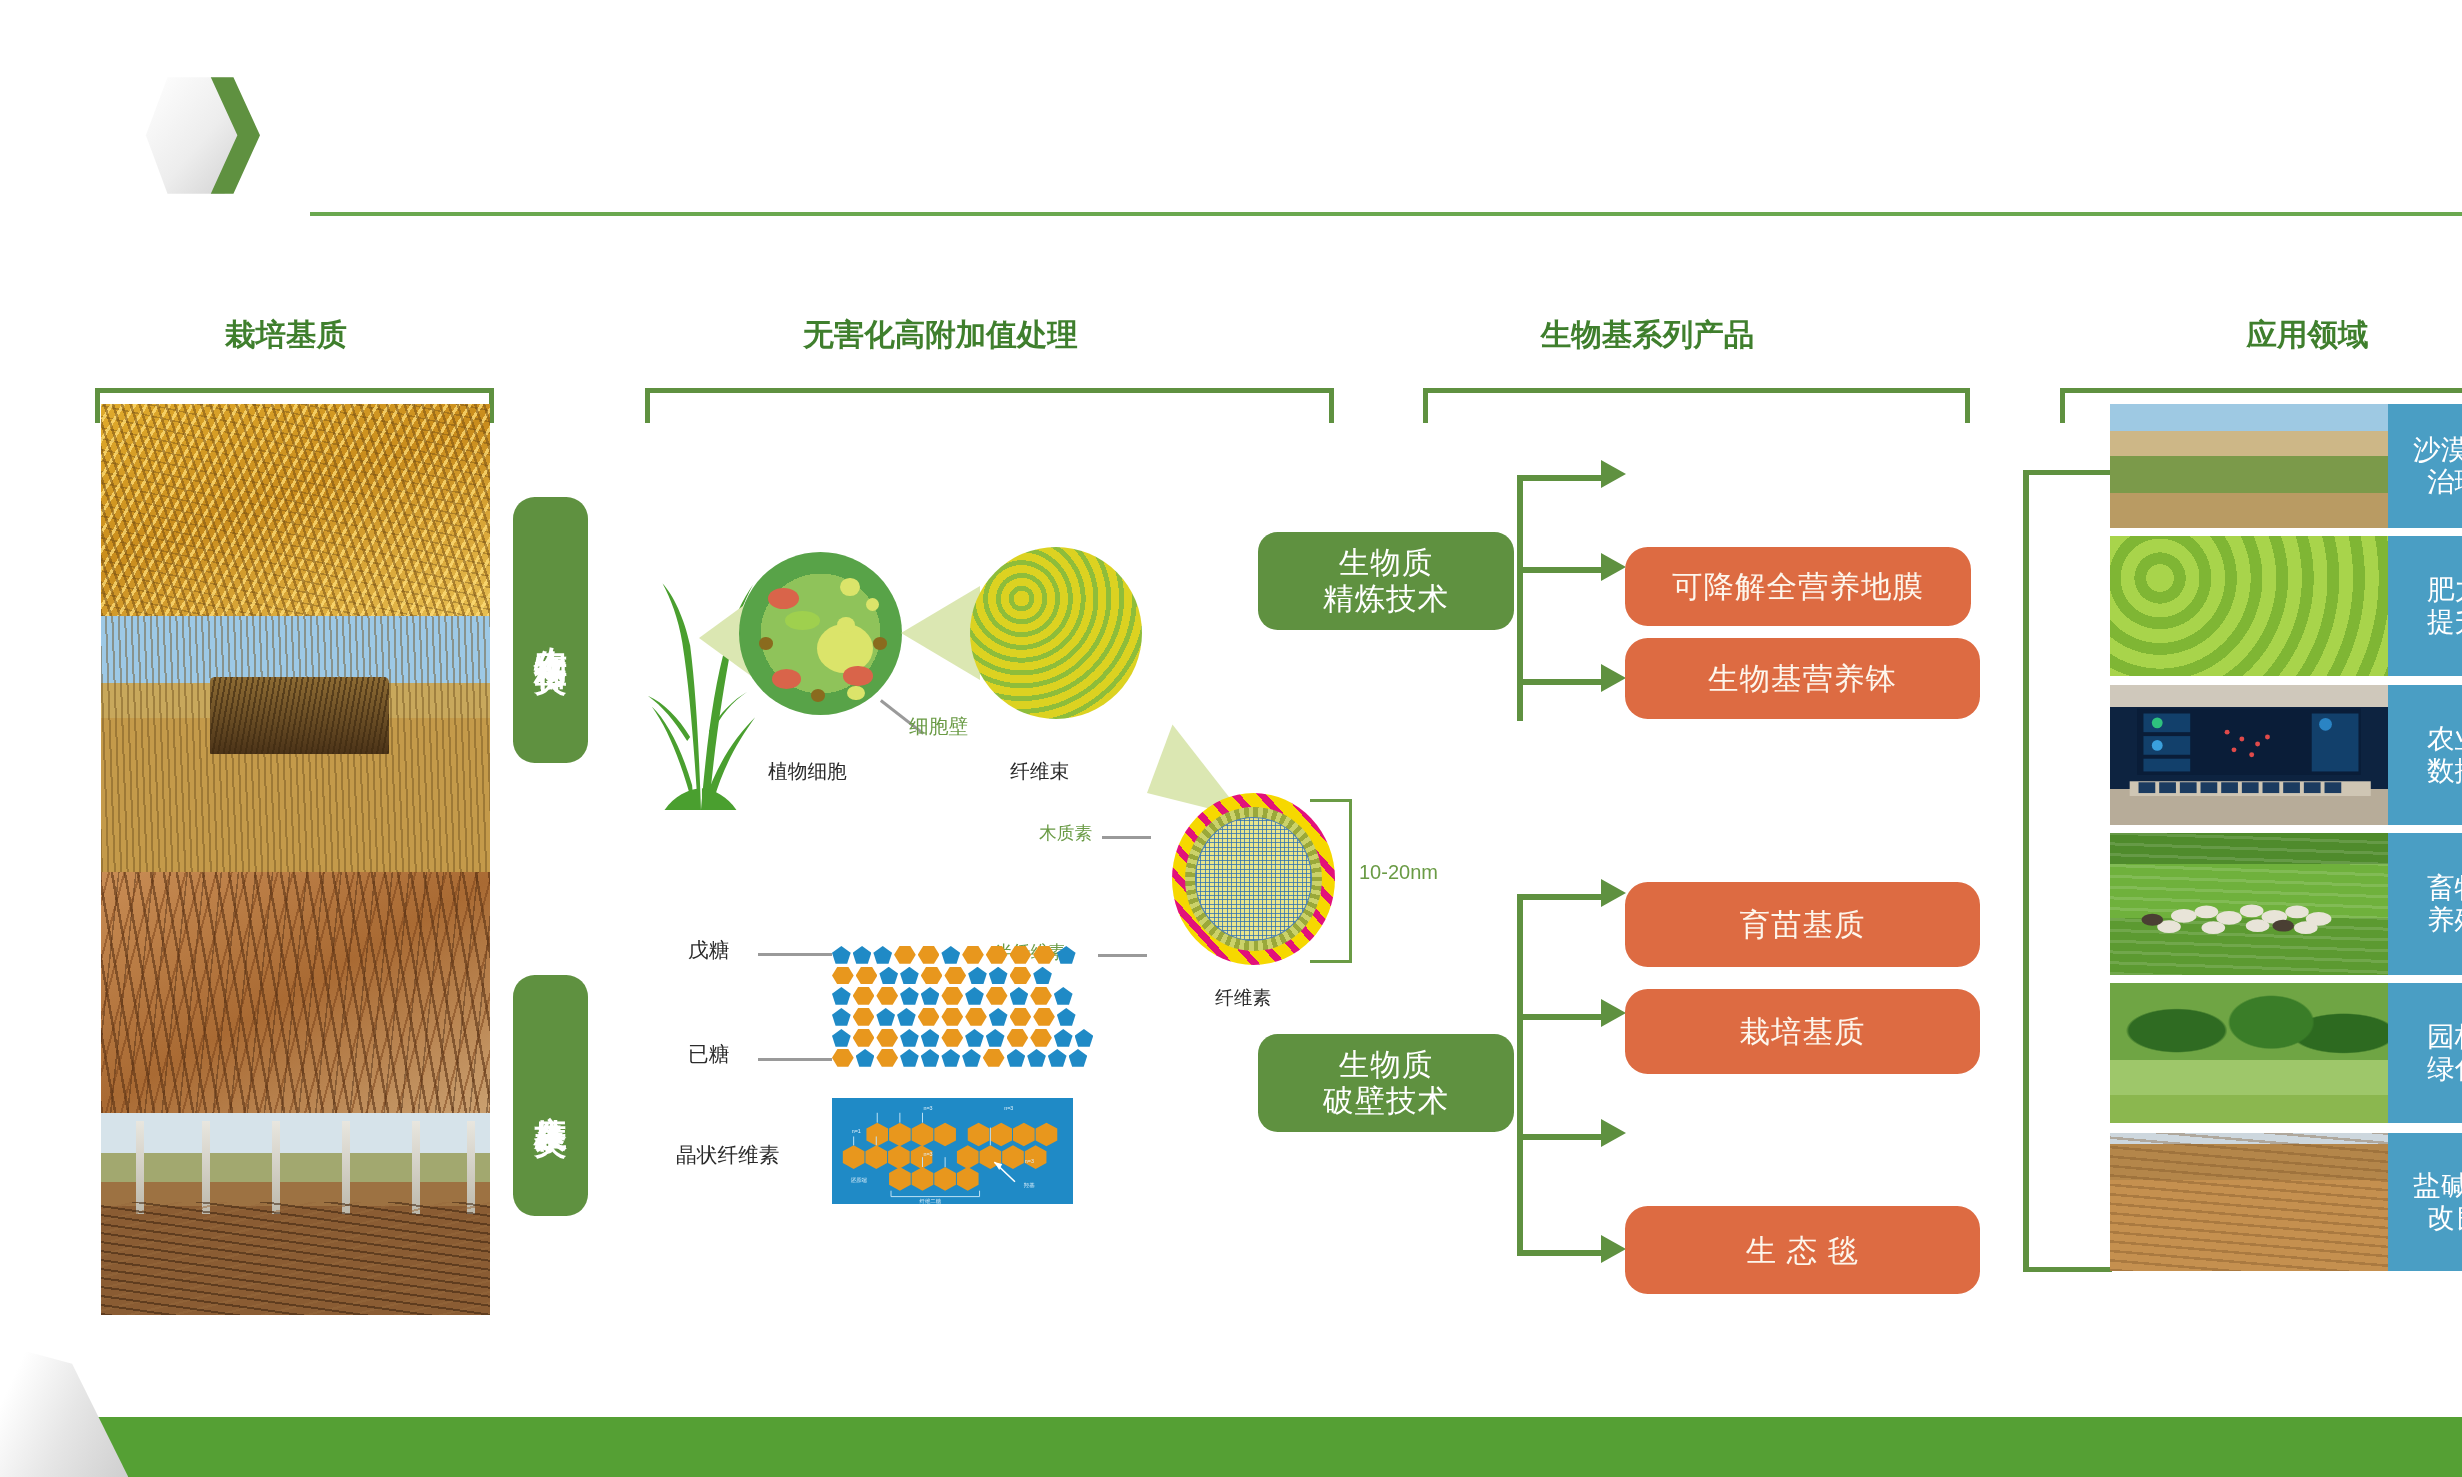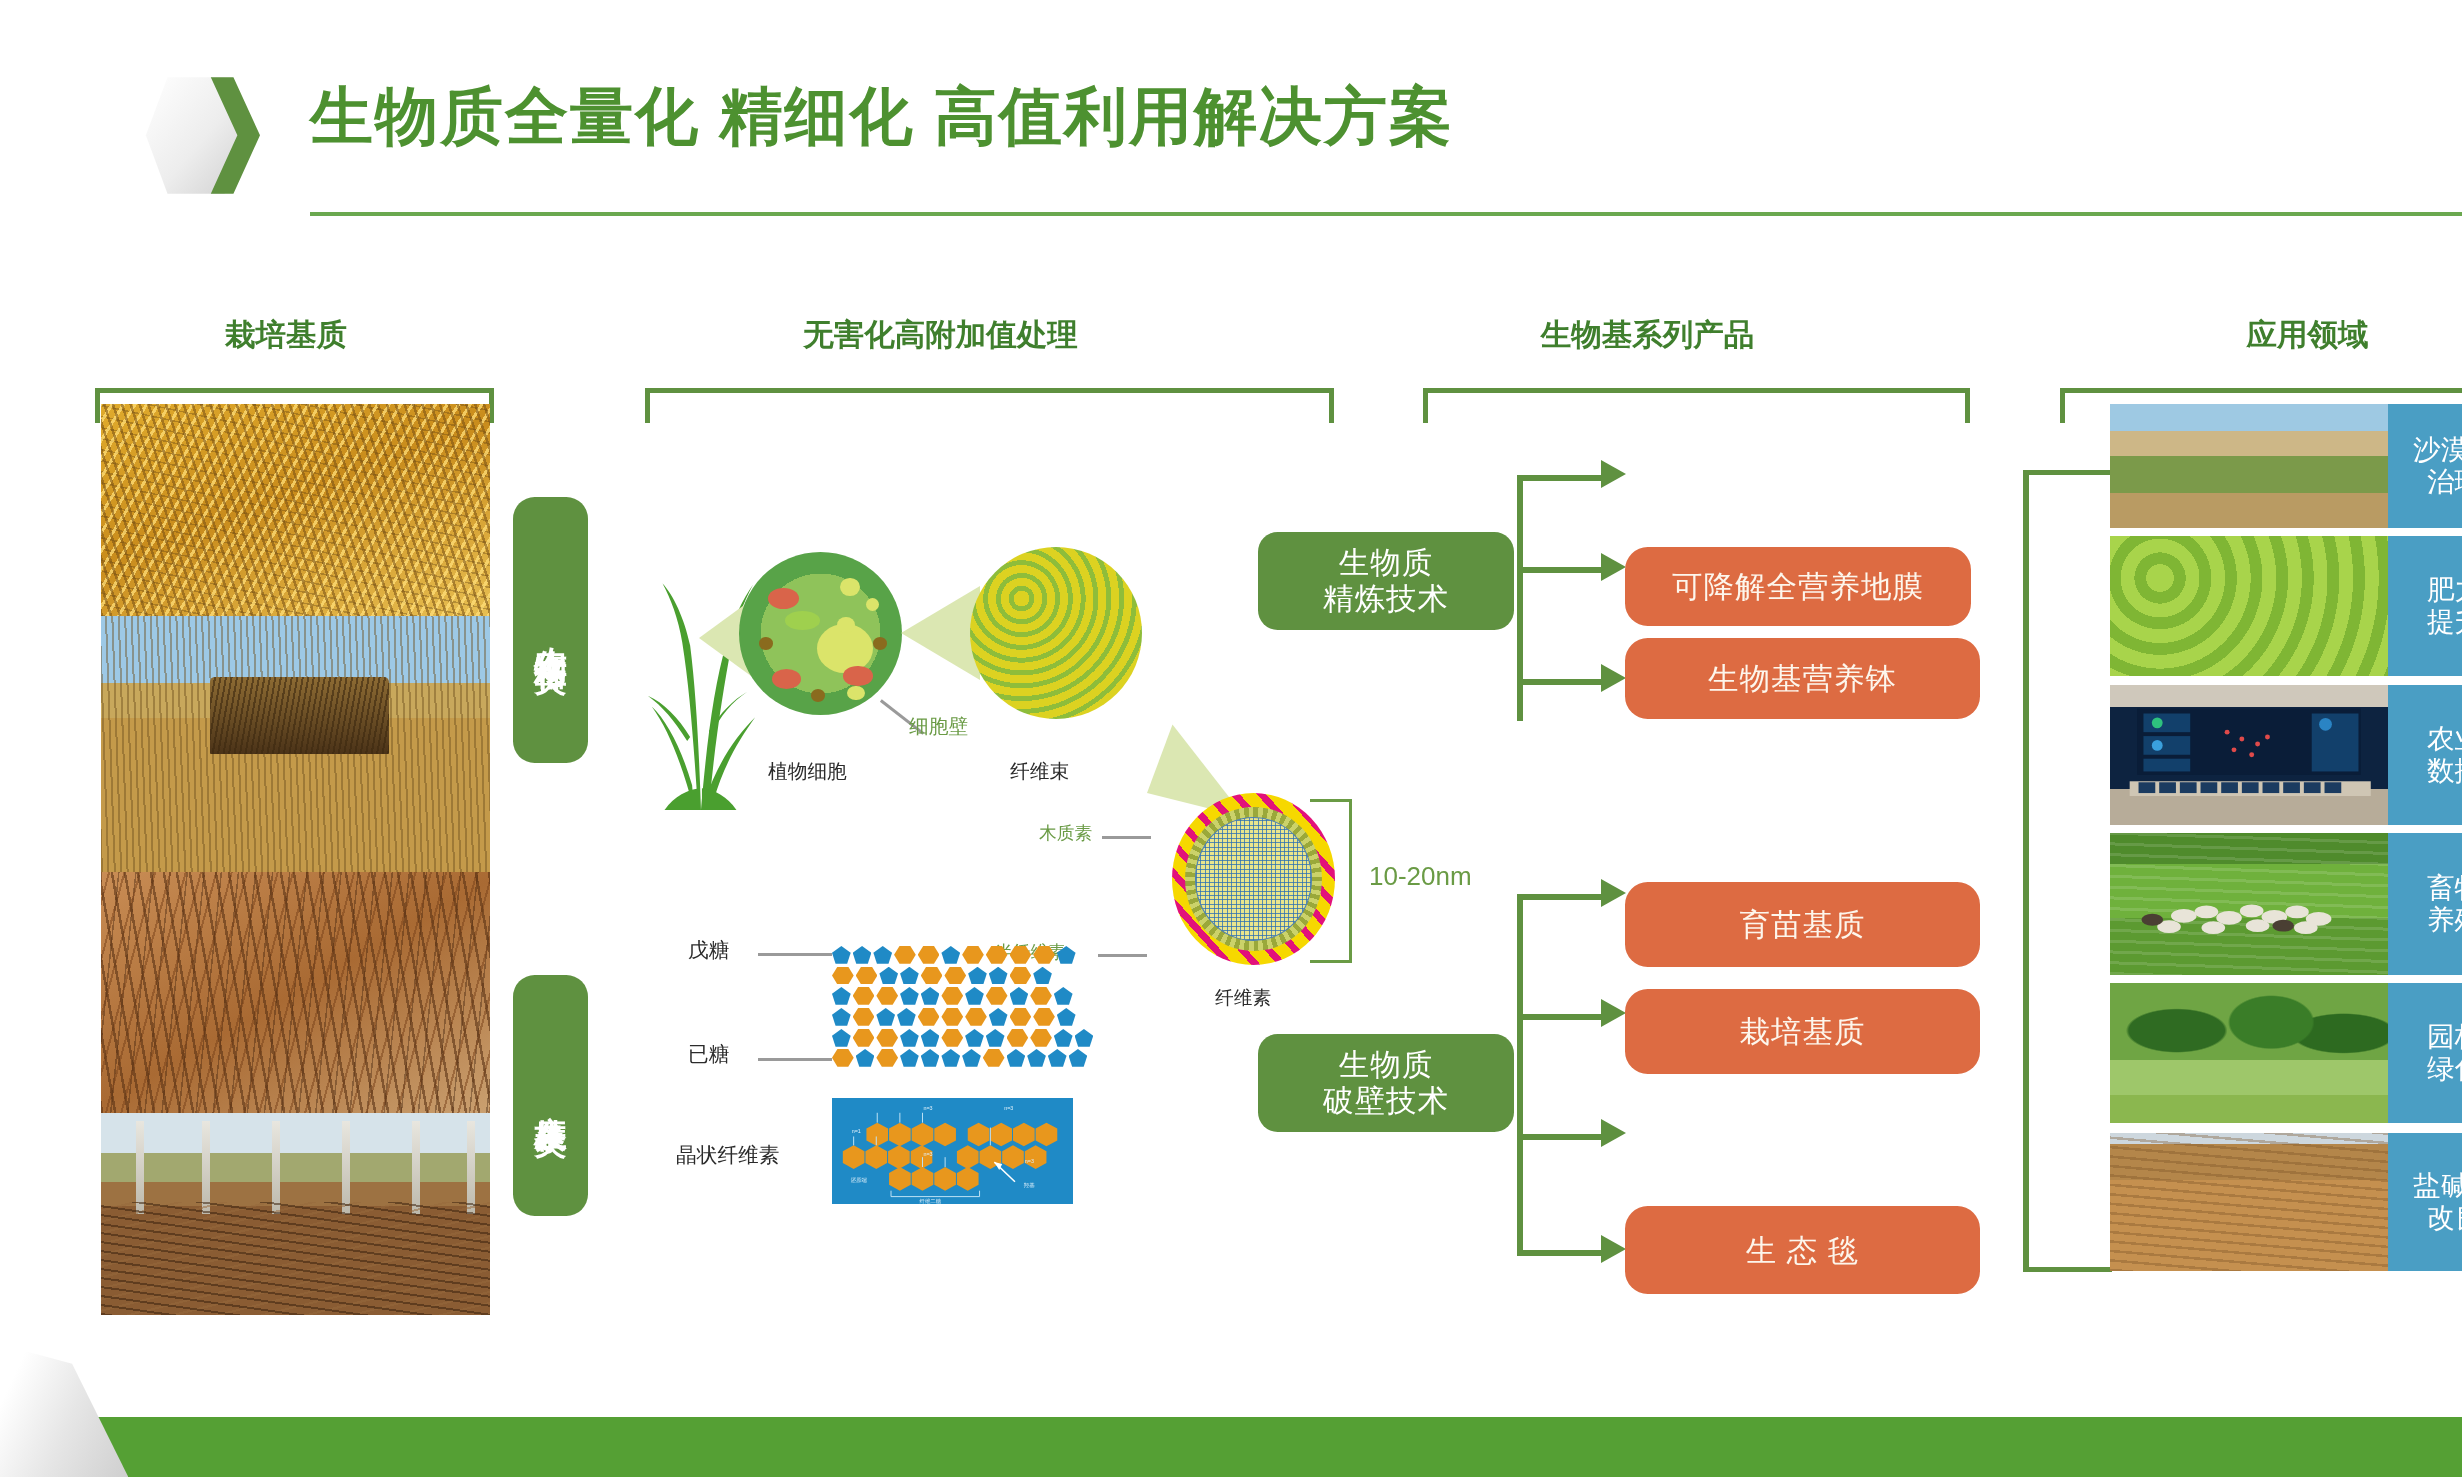--- a/index.html
+++ b/index.html
@@ -217,21 +217,20 @@
     <defs>
       <linearGradient id="hexg" x1="0" y1="0" x2="1" y2="1">
         <stop offset="0%" stop-color="#ffffff"></stop>
         <stop offset="55%" stop-color="#ededed"></stop>
         <stop offset="100%" stop-color="#cfcfcf"></stop>
       </linearGradient>
     </defs>
     <polygon points="62,4 178,4 222,122 178,241 62,241 18,122" fill="url(#hexg)"></polygon>
     <polygon points="150,4 196,4 250,122 196,241 150,241 204,122" fill="#5f9140"></polygon>
   </svg>
-  <div class="title-text">生物质全量化 精细化 高值利用解决方案</div>
   <div class="title-rule"></div>
 
   <div class="sec-head" style="left:148px; top:315px; width:276px;">栽培基质</div>
   <div class="bracket" style="left:95px; top:388px; width:399px; height:35px;">
     <div class="top"></div>
       <div class="lft"></div>
       <div class="rgt"></div>
   </div>
 
   <div class="sec-head" style="left:724px; top:315px; width:433px;">无害化高附加值处理</div>
@@ -329,21 +328,21 @@
   </div>
   <div class="leader" style="left:1102px; top:836px; width:49px; height:2.5px;"></div>
   <div class="sci-label green" style="left:1039px; top:821px; font-size:17.7px;">木质素</div>
   <div class="leader" style="left:1098px; top:954px; width:49px; height:2.5px;"></div>
   <div class="sci-label green" style="left:995px; top:940px; font-size:17.7px;">半纤维素</div>
   <div class="sci-label" style="left:1215px; top:985px; font-size:18.7px;">纤维素</div>
 
   <div class="dimline" style="left:1349px; top:799px; width:2.5px; height:163px;"></div>
   <div class="dimline" style="left:1310px; top:799px; width:42px; height:2.5px;"></div>
   <div class="dimline" style="left:1310px; top:960px; width:42px; height:2.5px;"></div>
-  <div class="sci-label green" style="left:1359px; top:861px; font-size:26px;margin-left:10px;">10-20nm</div>
+  <div class="sci-label green" style="left:1359px; top:861px; font-size:20px;">10-20nm</div>
 
   <div class="sugarbox">
     <div class="sgrow" style="top:0;">
       <div class="pent"></div>
         <div class="pent"></div>
         <div class="pent"></div>
         <div class="hexa"></div>
         <div class="hexa"></div>
         <div class="pent"></div>
         <div class="hexa"></div>

